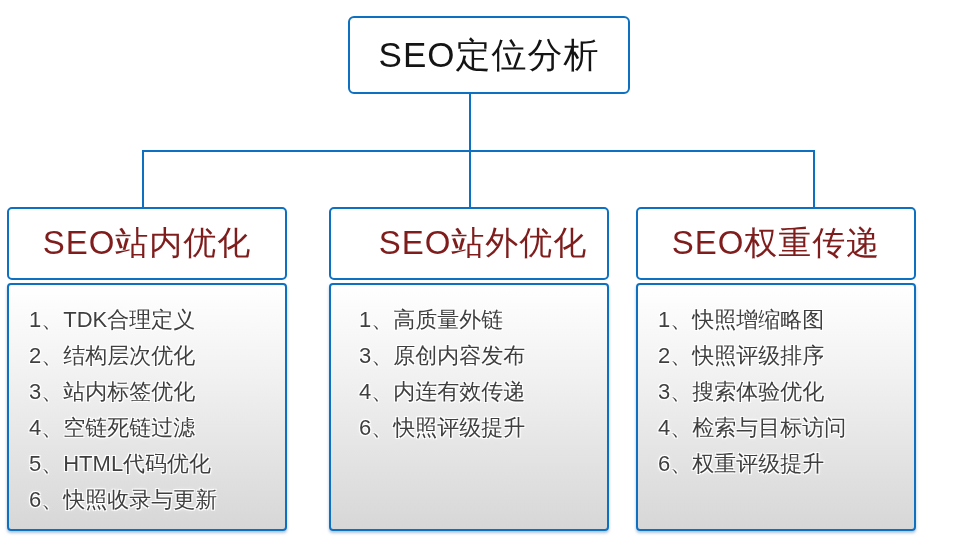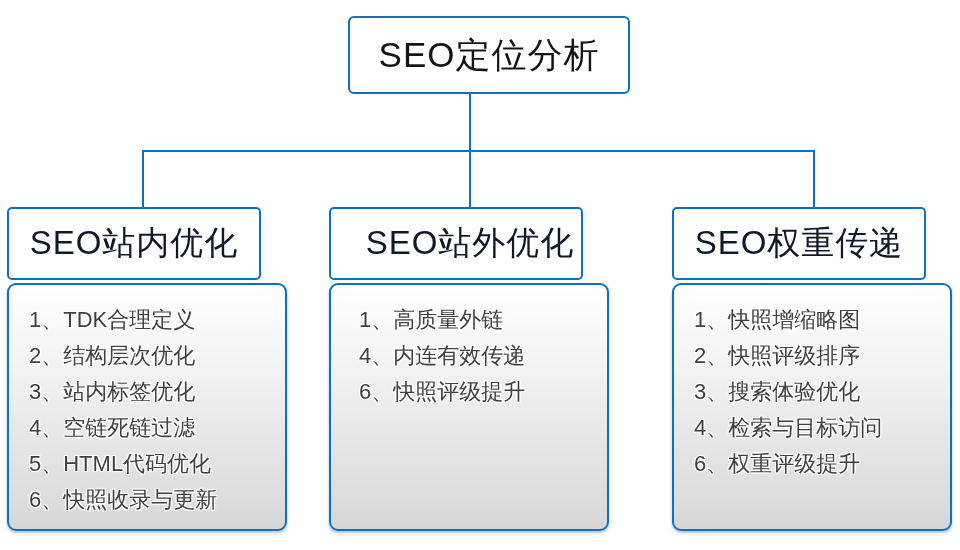--- a/index.html
+++ b/index.html
@@ -28,50 +28,50 @@
     left: 328px; top: 16px;
     width: 282px; height: 78px;
     border-radius: 6px;
     font-size: 35px;
     color: #141414;
     letter-spacing: 1px;
     margin-left: 20px;
   }
   .col-title {
     top: 207px;
-    width: 254px; height: 73px;
+    width: 280px; height: 73px;
     border-radius: 5px;
     font-size: 33px;
-    color: #0f172a;
+    color: #7f1d1d;
     letter-spacing: 1px;
   }
   .col-list {
     position: absolute;
     top: 283px;
     width: 280px; height: 248px;
     box-sizing: border-box;
     border: 2px solid #0e70c1;
-    border-radius: 9px;
+    border-radius: 4px;
     background: linear-gradient(180deg, #ffffff 0%, #f4f4f4 30%, #d7d7d7 100%);
     box-shadow: 0 2px 3px rgba(110, 145, 180, 0.55);
     padding: 17px 6px 0 20px;
   }
   .list-item {
     font-size: 22px;
     line-height: 36px;
     color: #3f3f3f;
     white-space: nowrap;
     text-shadow:
       -1px -1px 0 #ffffff, 1px -1px 0 #ffffff,
       -1px  1px 0 #ffffff, 1px  1px 0 #ffffff,
        0 0 4px #ffffff;
   }
   .col-left  .pos-title, .col-left  .pos-list  { left: 7px; }
   .col-mid   .pos-title, .col-mid   .pos-list  { left: 329px; padding-left: 28px; }
-  .col-right .pos-title, .col-right .pos-list  { left: 672px; }
+  .col-right .pos-title, .col-right .pos-list  { left: 636px; }
 </style>
 </head>
 <body>
 
 <div class="canvas">
 
   <div class="line" style="left:469px; top:92px;  width:2px;   height:60px;"></div>
   <div class="line" style="left:142px; top:150px; width:673px; height:2px;"></div>
   <div class="line" style="left:142px; top:150px; width:2px;   height:58px;"></div>
   <div class="line" style="left:469px; top:150px; width:2px;   height:58px;"></div>
@@ -94,20 +94,21 @@
       <div class="list-item">6、快照收录与更新</div>
     </div>
   </div>
 
   <div class="col-mid">
     <div class="node-box col-title pos-title">
       <span>SEO站外优化</span>
     </div>
     <div class="col-list pos-list">
       <div class="list-item">1、高质量外链</div>
+      <div class="list-item">3、原创内容发布</div>
       <div class="list-item">4、内连有效传递</div>
       <div class="list-item">6、快照评级提升</div>
     </div>
   </div>
 
   <div class="col-right">
     <div class="node-box col-title pos-title">
       <span>SEO权重传递</span>
     </div>
     <div class="col-list pos-list">

